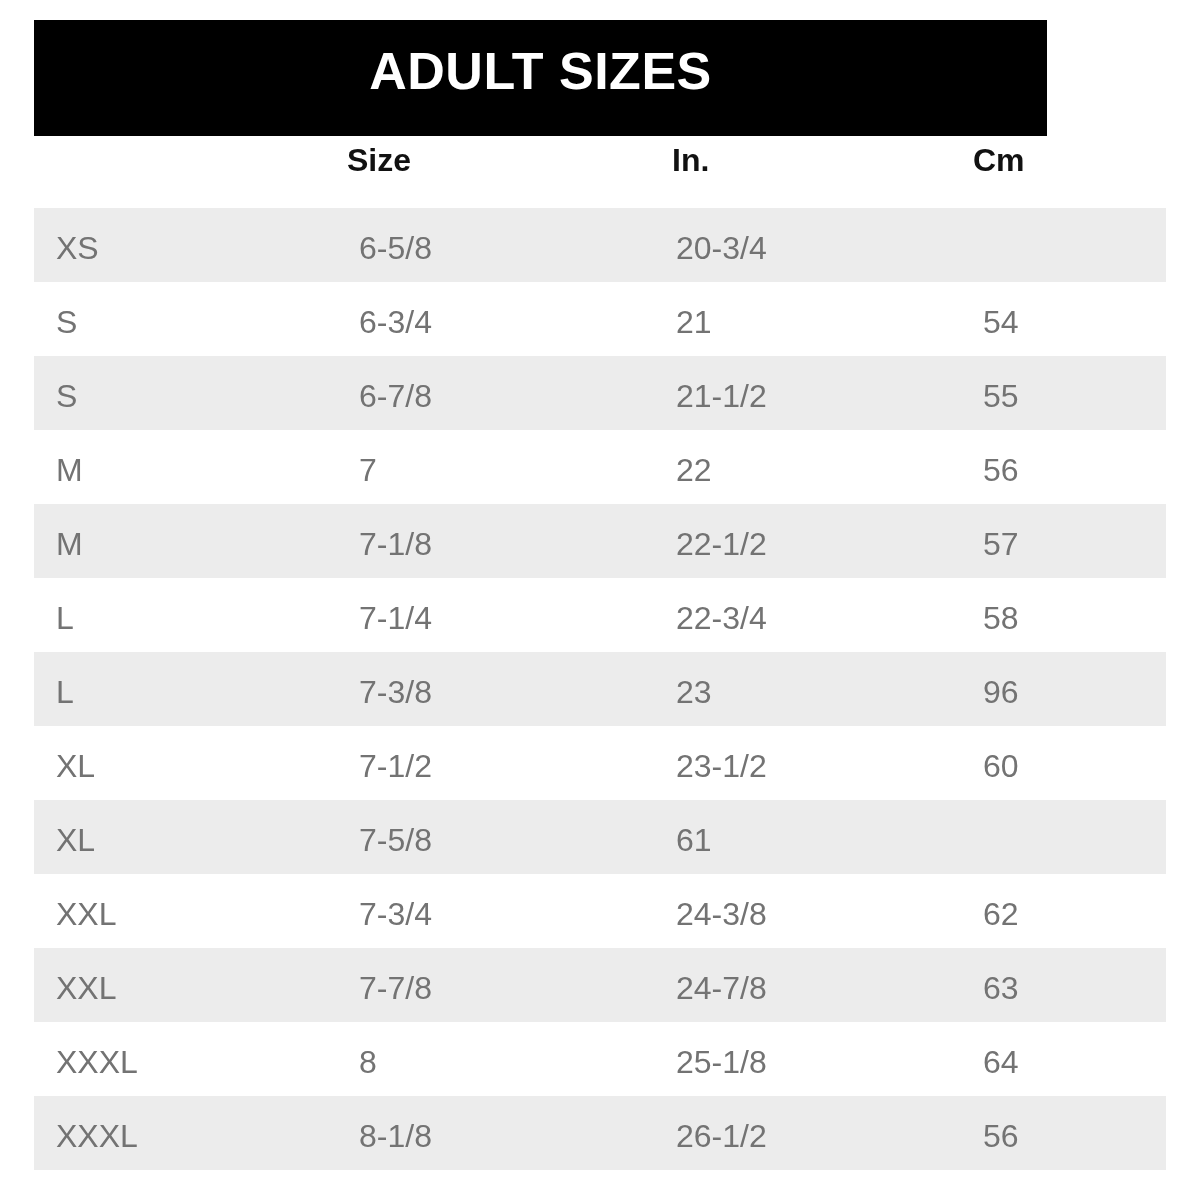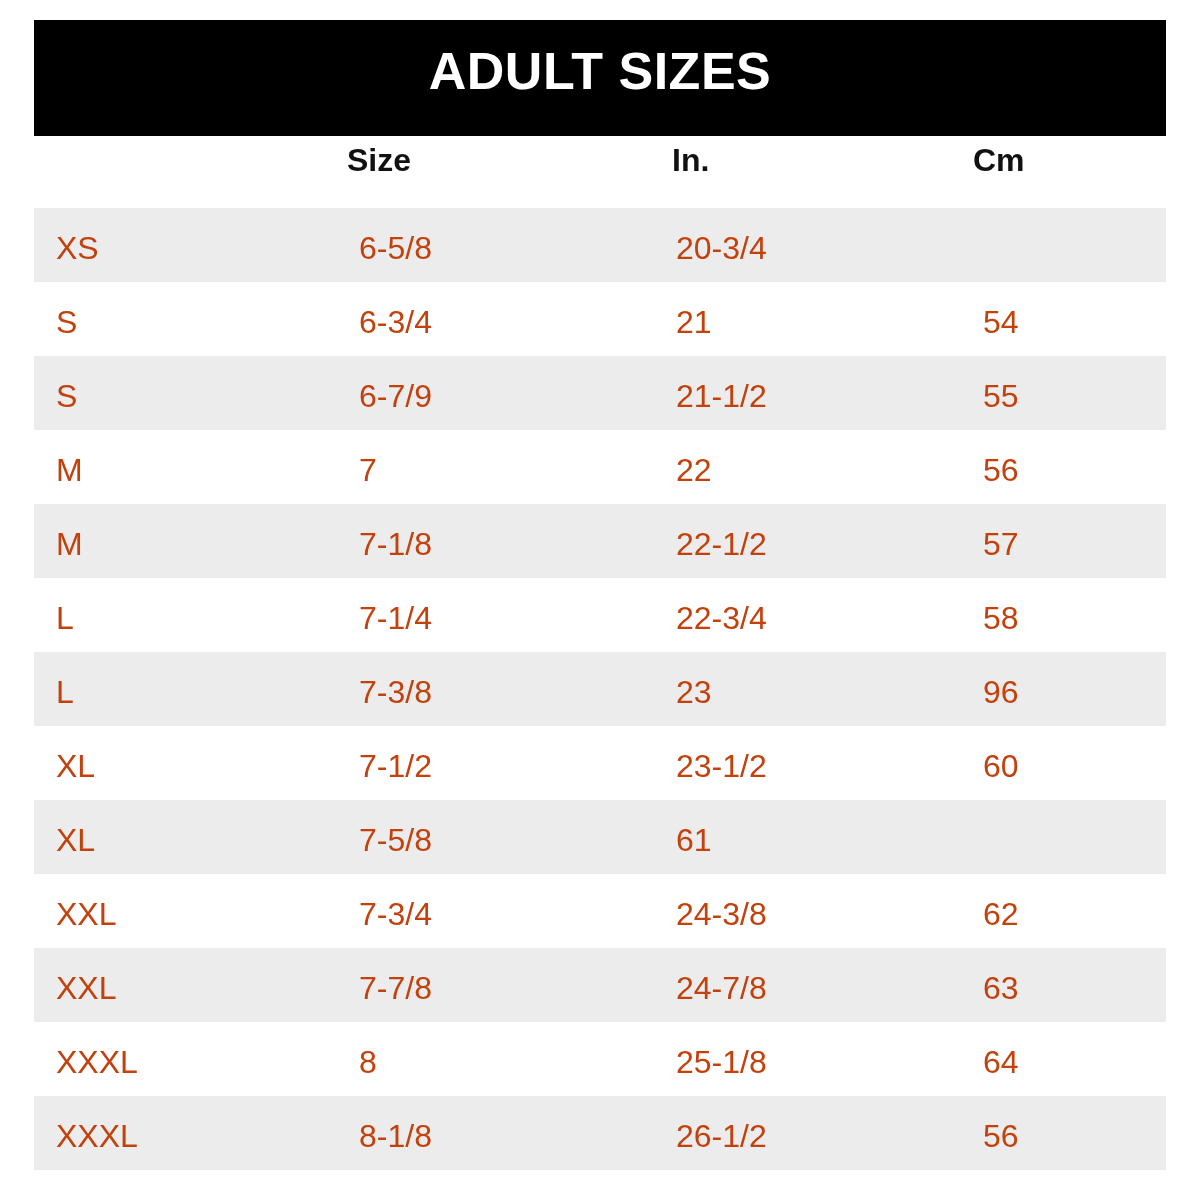--- a/index.html
+++ b/index.html
@@ -12,21 +12,21 @@
     width: 1200px;
     height: 1200px;
     background: #ffffff;
     overflow: hidden;
     font-family: "Liberation Sans", sans-serif;
   }
   .titlebar {
     position: absolute;
     left: 34px;
     top: 20px;
-    width: 1132px;
+    width: 1013px;
     height: 116px;
     background: #000000;
     display: flex;
     align-items: center;
     justify-content: center;
   }
   .title-text {
     color: #ffffff;
     font-size: 52px;
     font-weight: 700;
@@ -56,21 +56,21 @@
     left: 34px;
     top: 208px;
     width: 1132px;
   }
   .row {
     display: grid;
     grid-template-columns: 325px 317px 307px 183px;
     height: 74px;
     align-items: center;
     font-size: 32px;
-    color: #c2410c;
+    color: #737373;
   }
   .row.alt { background: #ececec; }
   .cell { transform: translateY(3px); white-space: nowrap; }
   .c1 { padding-left: 22px; }
 </style>
 </head>
 <body>
 
 <div class="sheet">
 
@@ -92,21 +92,21 @@
       <div class="cell c3">20-3/4</div>
     </div>
       <div class="row">
       <div class="cell c1">S</div>
       <div class="cell c2">6-3/4</div>
       <div class="cell c3">21</div>
       <div class="cell c4">54</div>
     </div>
       <div class="row alt">
       <div class="cell c1">S</div>
-      <div class="cell c2">6-7/9</div>
+      <div class="cell c2">6-7/8</div>
       <div class="cell c3">21-1/2</div>
       <div class="cell c4">55</div>
     </div>
       <div class="row">
       <div class="cell c1">M</div>
       <div class="cell c2">7</div>
       <div class="cell c3">22</div>
       <div class="cell c4">56</div>
     </div>
       <div class="row alt">

